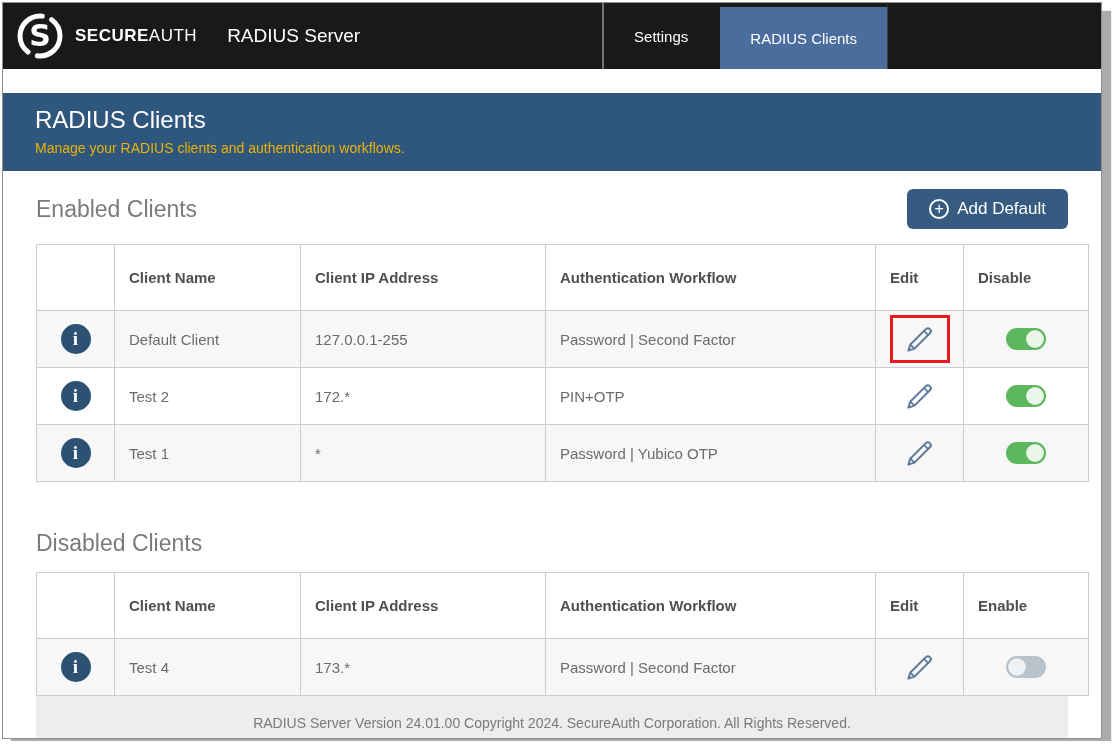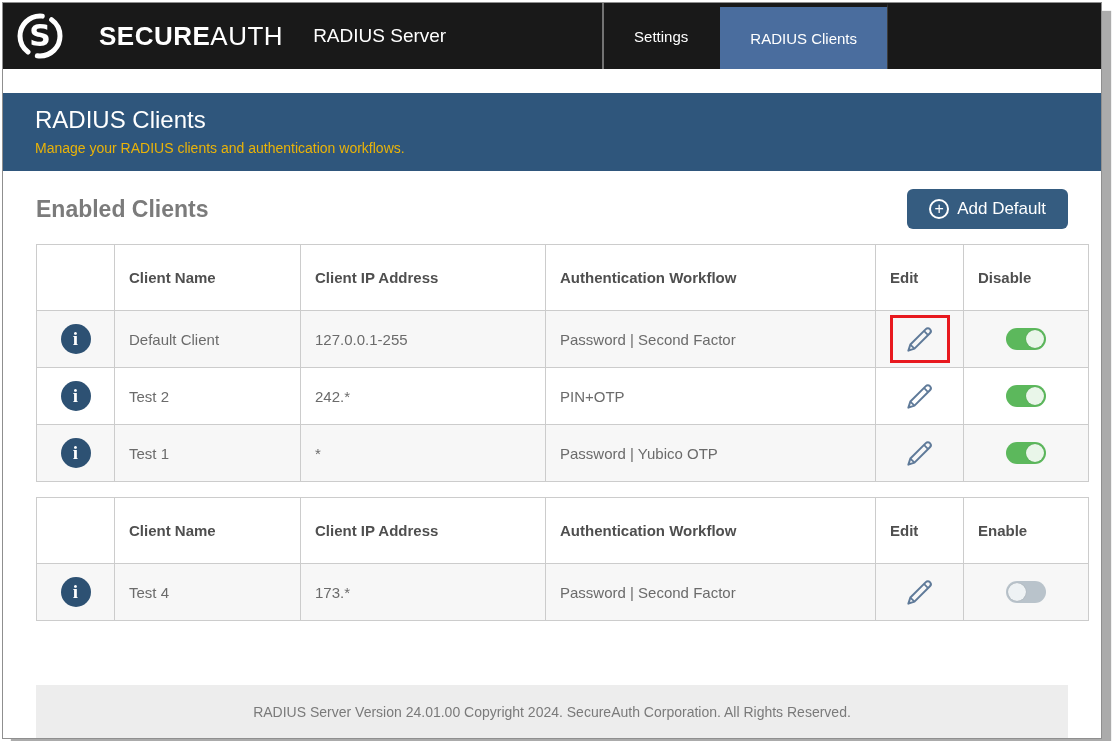--- a/index.html
+++ b/index.html
@@ -27,21 +27,21 @@
     align-items:stretch;
     flex-shrink:0;
   }
   .brand {
     display:flex;
     align-items:center;
     padding-left:12px;
     gap:10px;
   }
   .brand-logo { width:50px; height:50px; }
-  .brand-text { color:#fff; font-size:26px; letter-spacing:.5px; white-space:nowrap;margin-left:24px; }
+  .brand-text { color:#fff; font-size:17px; letter-spacing:.5px; white-space:nowrap; }
   .brand-text .b1 { font-weight:bold; }
   .brand-text .b2 { font-weight:normal; }
   .brand-product { color:#fff; font-size:19px; margin-left:20px; white-space:nowrap; }
 
   .tabs {
     display:flex;
     margin-left:auto;
     margin-right:213px;
     align-items:stretch;
   }
@@ -76,21 +76,21 @@
 
   
   .content { padding:0 33px; flex:1; display:flex; flex-direction:column; }
 
   .section-head {
     display:flex;
     align-items:center;
     justify-content:space-between;
     margin-top:18px;
   }
-  .section-title { font-size:23px; font-weight:bold; color:#7b7b7b; }
+  .section-title { font-size:23px; font-weight:normal; color:#7b7b7b; }
 
   .add-btn {
     background:#355c80;
     color:#fff;
     border:none;
     border-radius:6px;
     font-size:17px;
     font-family:"Liberation Sans", sans-serif;
     padding:10px 22px;
     display:flex;
@@ -268,21 +268,21 @@
               </svg>
             </span>
           </td>
           <td class="center">
             <span class="toggle on"><span class="knob"></span></span>
           </td>
         </tr>
         <tr>
           <td class="center"><span class="info-badge">i</span></td>
           <td>Test 2</td>
-          <td>242.*</td>
+          <td>172.*</td>
           <td>PIN+OTP</td>
           <td class="center">
             <span class="edit-wrap">
               <svg class="pencil" width="34" height="34" viewBox="0 0 24 24">
                 <path d="M3.8 20.2 L5.2 15.9 L16.1 5 C16.9 4.2 18.2 4.2 19 5 C19.8 5.8 19.8 7.1 19 7.9 L8.1 18.8 Z" fill="none" stroke="#5f7a99" stroke-width="1.4" stroke-linejoin="round"></path>
                 <path d="M14.8 6.3 L17.7 9.2 M5.2 15.9 L8.1 18.8" fill="none" stroke="#5f7a99" stroke-width="1.2"></path>
                 <path d="M3.8 20.2 L4.4 18.2 L5.8 19.6 Z" fill="#5f7a99"></path>
               </svg>
             </span>
           </td>
@@ -304,20 +304,21 @@
               </svg>
             </span>
           </td>
           <td class="center">
             <span class="toggle on"><span class="knob"></span></span>
           </td>
         </tr>
       </tbody>
     </table>
 
+    <h2 class="section-title disabled-head">Disabled Clients</h2>
 
     <table>
       <colgroup>
         <col class="c-info">
           <col class="c-name">
           <col class="c-ip">
           <col class="c-wf">
           <col class="c-edit">
           <col class="c-tog">
       </colgroup>

